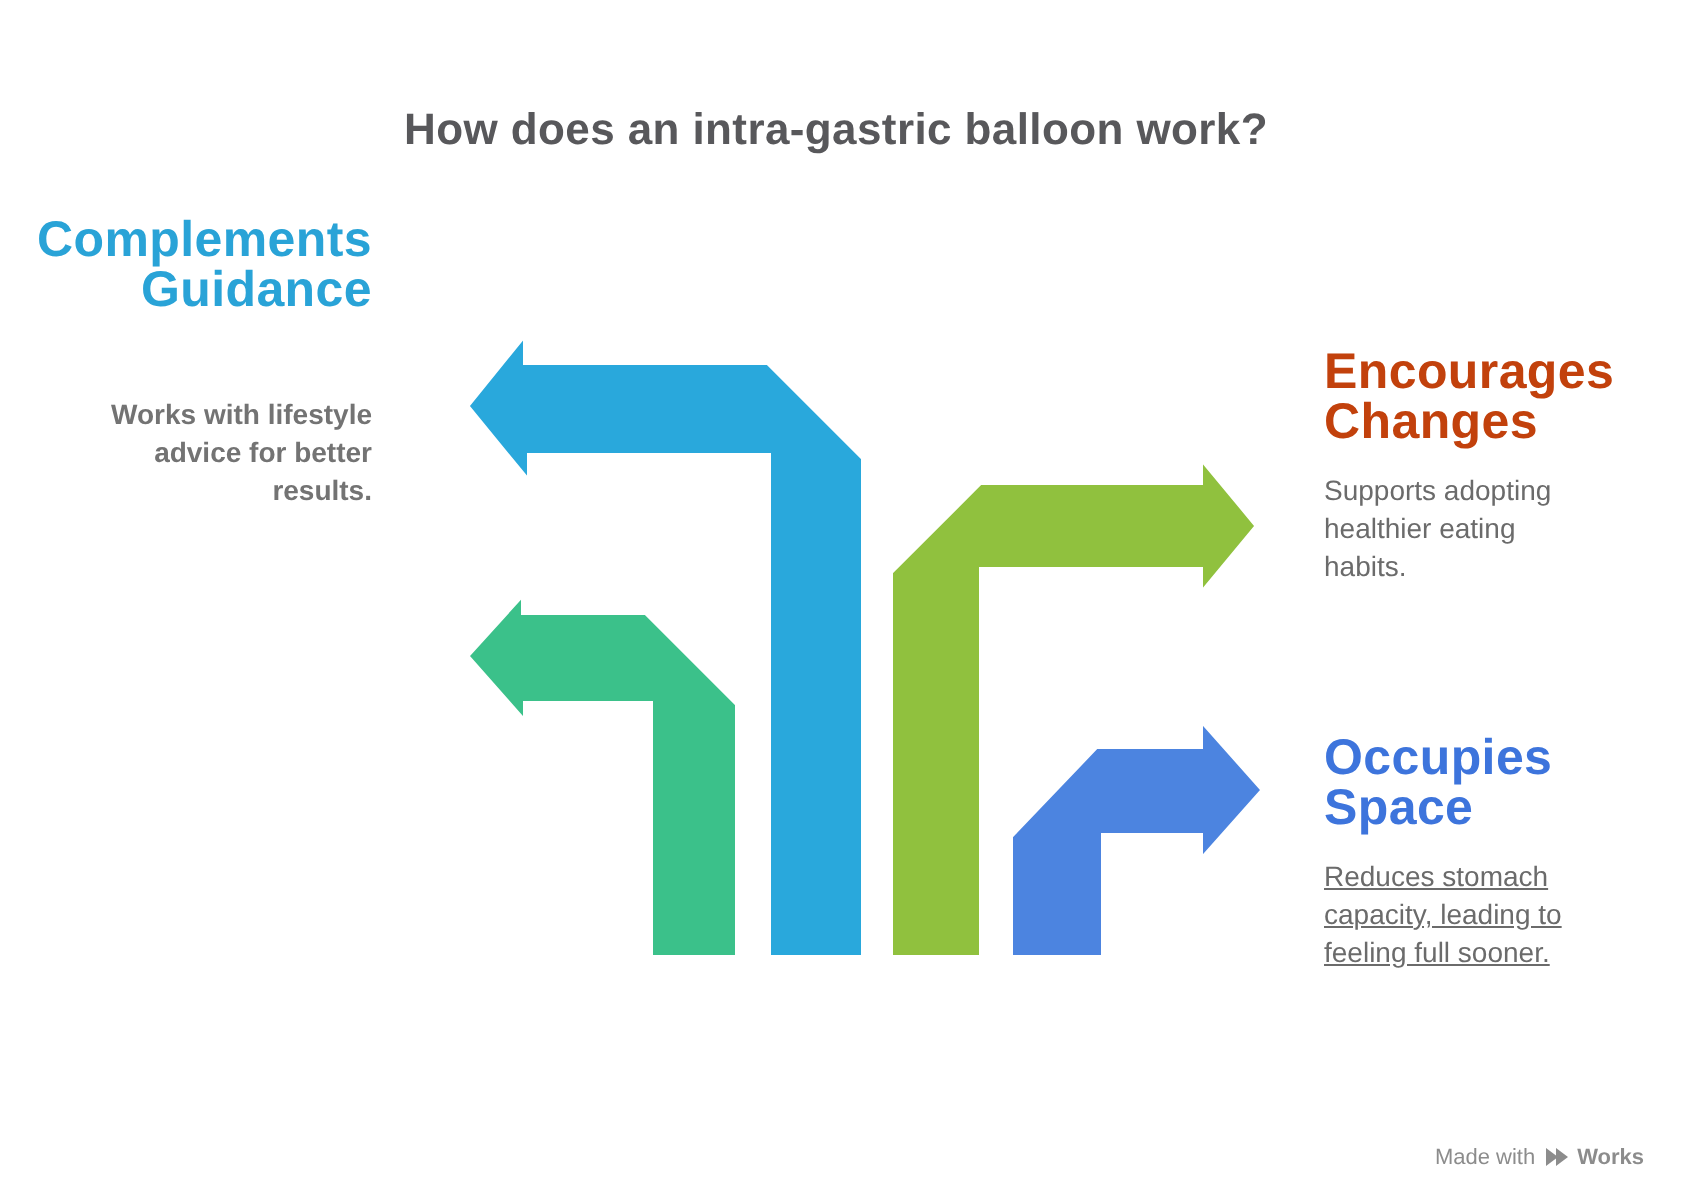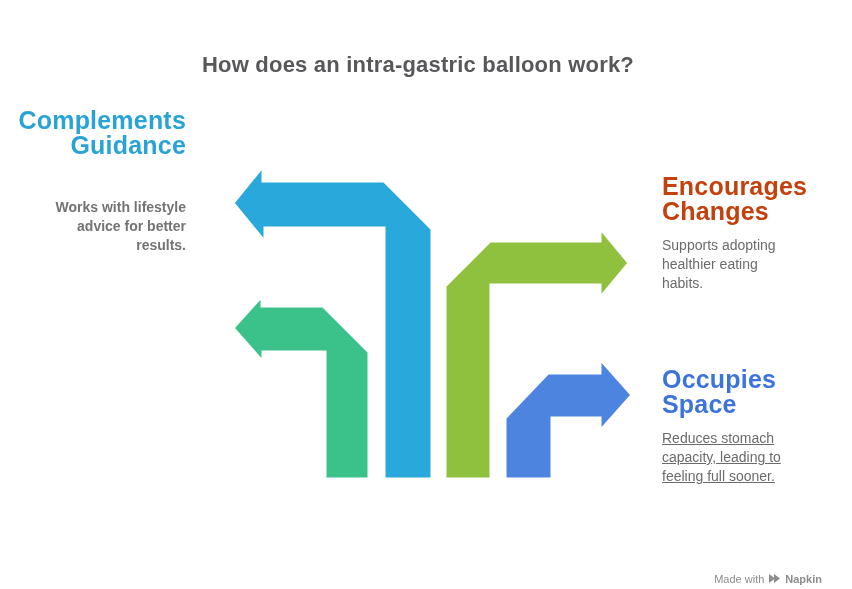--- a/index.html
+++ b/index.html
@@ -117,16 +117,16 @@
   </div>
 
   <div class="watermark" style="color: rgb(140, 140, 140);">
     <span>Made with</span>
     <span class="napkin-icon">
       <svg width="13" height="11" viewBox="0 0 13 11">
         <path d="M1 1 L7 5.5 L1 10 Z" fill="#8C8C8C"></path>
         <path d="M6 1 L12 5.5 L6 10 Z" fill="#8C8C8C"></path>
       </svg>
     </span>
-    <span class="brand">Napkin</span>
+    <span class="brand">Works</span>
   </div>
 
 </div>
 
 </body></html>

